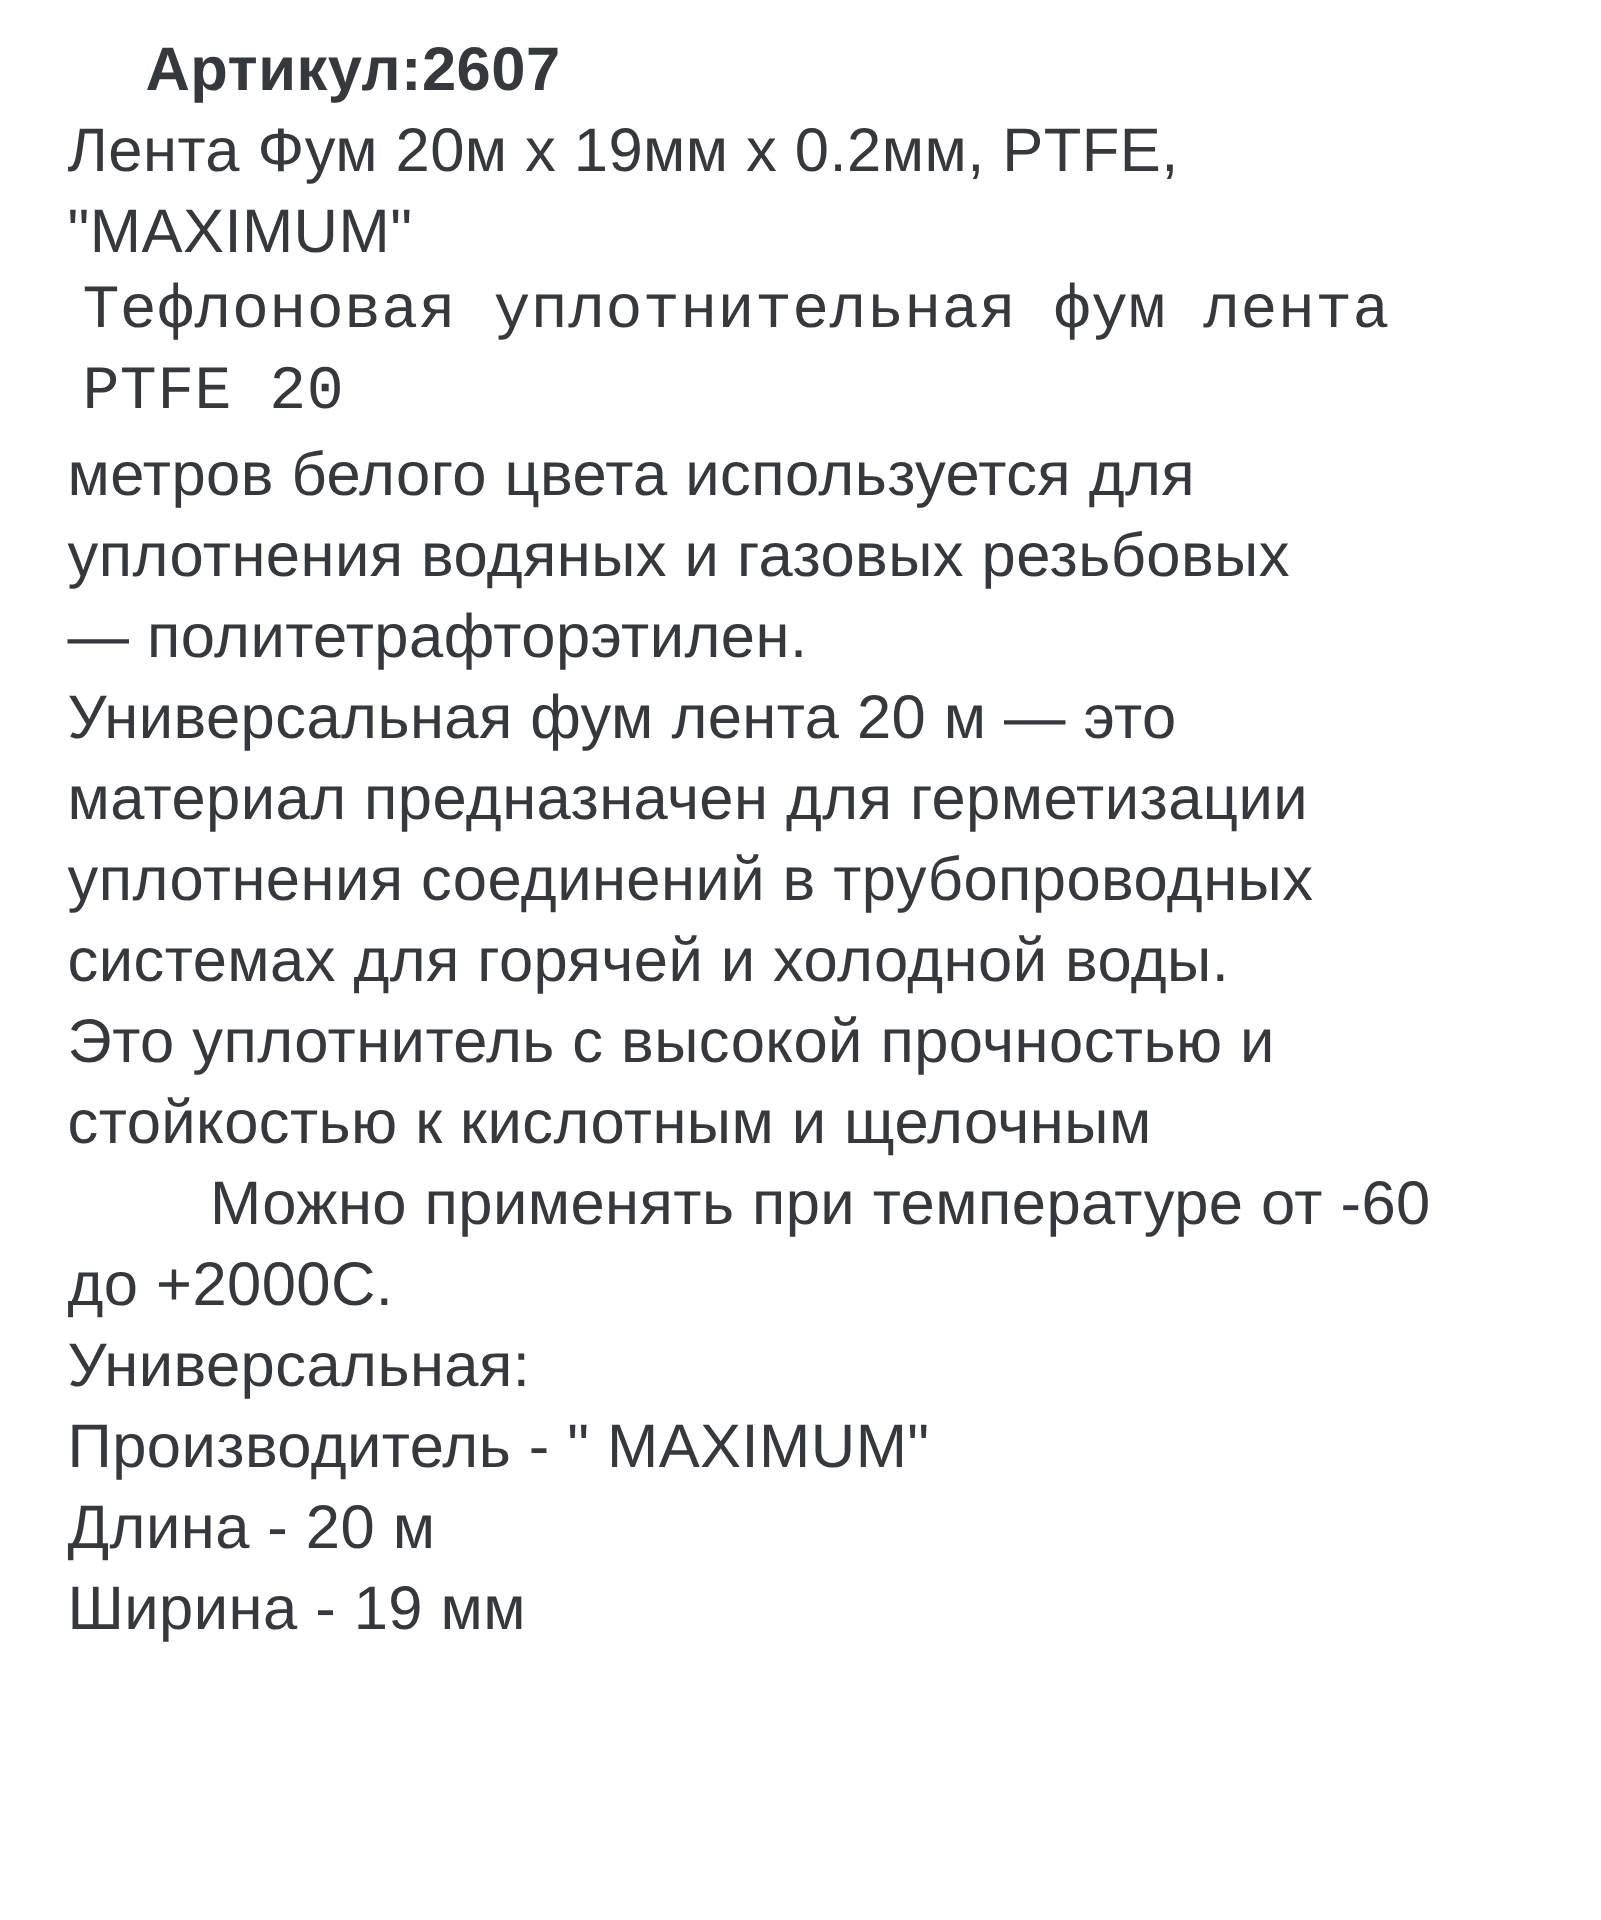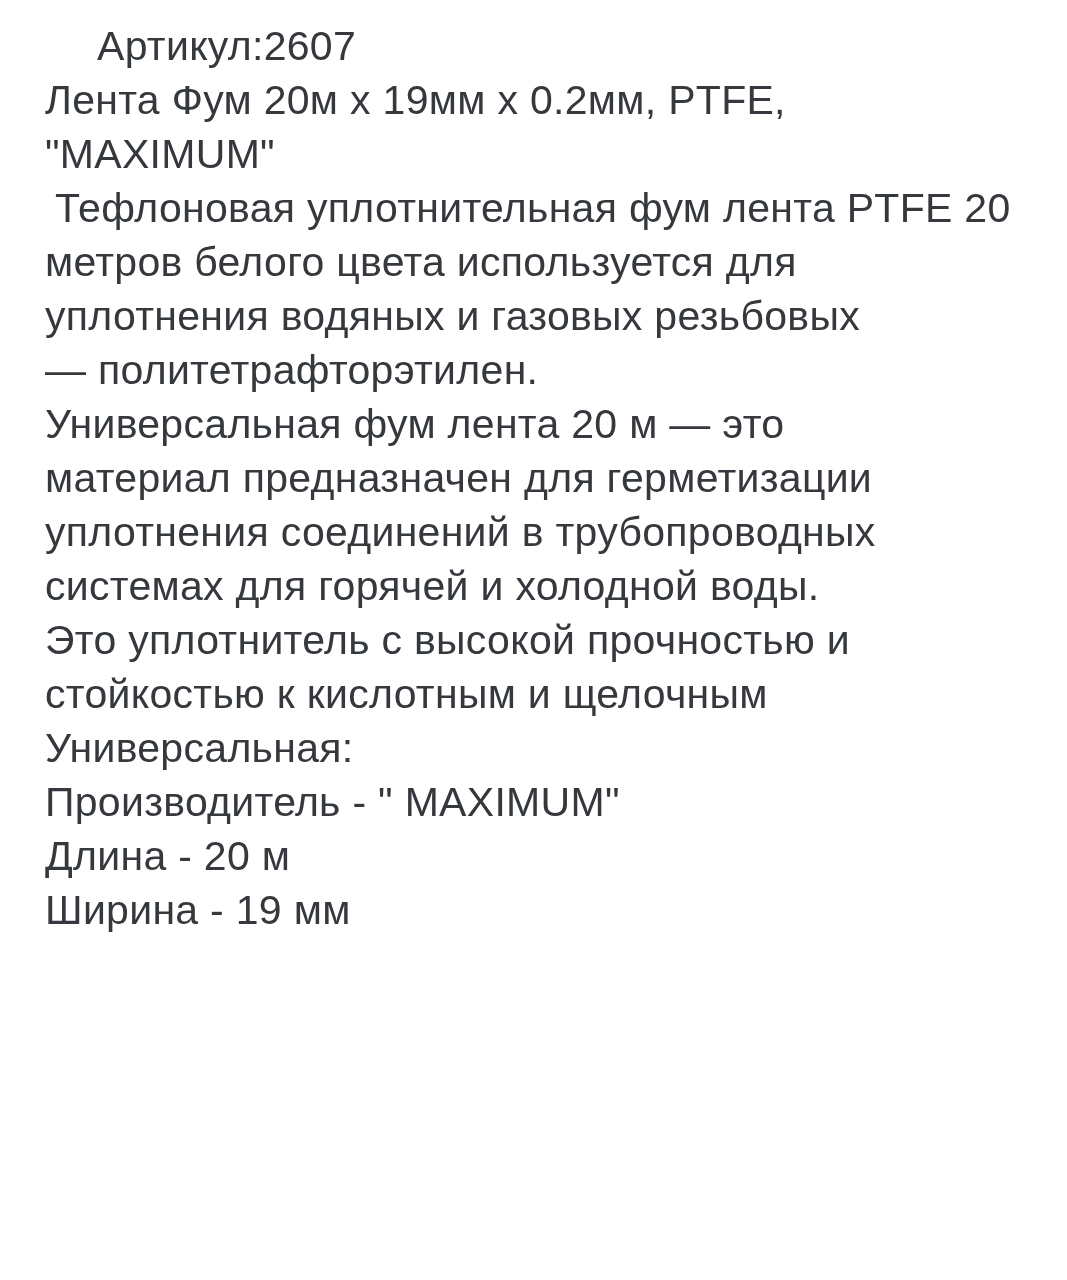--- a/index.html
+++ b/index.html
@@ -21,38 +21,40 @@
     color: var(--text-color, #35393d);
     font-family: "Liberation Sans", "DejaVu Sans", sans-serif;
     font-size: 41px;
     line-height: 54px;
     letter-spacing: 0.3px;
   }
   .line {
     white-space: pre-wrap;
     min-height: 54px;
   }
-  .ind-sm { padding-left: 10px; }
-  .ind-md { padding-left: 52px; }
+  .ind-sm { padding-left: 10px; font-family: Liberation Mono, monospace; }
+  .ind-md { padding-left: 52px; font-weight: bold; }
   .ind-lg { padding-left: 95px; }
 </style>
 </head>
 <body>
 
 <div class="doc">
   <div class="line ind-md">Артикул:2607</div>
   <div class="line">Лента Фум 20м х 19мм х 0.2мм, PTFE,</div>
   <div class="line">"MAXIMUM"</div>
   <div class="line ind-sm">Тефлоновая уплотнительная фум лента PTFE 20</div>
   <div class="line">метров белого цвета используется для</div>
   <div class="line">уплотнения водяных и газовых резьбовых</div>
   <div class="line">— политетрафторэтилен.</div>
   <div class="line">Универсальная фум лента 20 м — это</div>
   <div class="line">материал предназначен для герметизации</div>
   <div class="line">уплотнения соединений в трубопроводных</div>
   <div class="line">системах для горячей и холодной воды.</div>
   <div class="line">Это уплотнитель с высокой прочностью и</div>
   <div class="line">стойкостью к кислотным и щелочным</div>
+  <div class="line ind-lg">Можно применять при температуре от -60</div>
+  <div class="line">до +2000С.</div>
   <div class="line">Универсальная:</div>
   <div class="line">Производитель - " MAXIMUM"</div>
   <div class="line">Длина - 20 м</div>
   <div class="line">Ширина - 19 мм</div>
 </div>
 
 </body></html>

